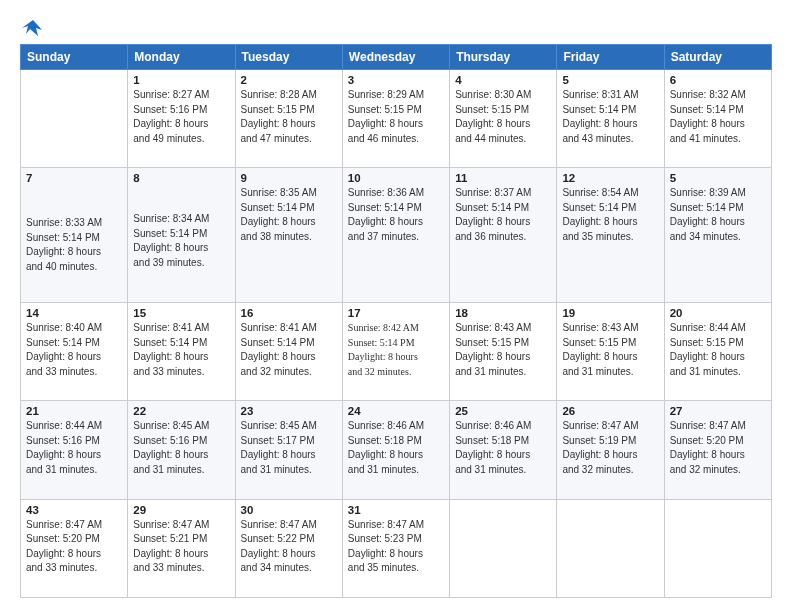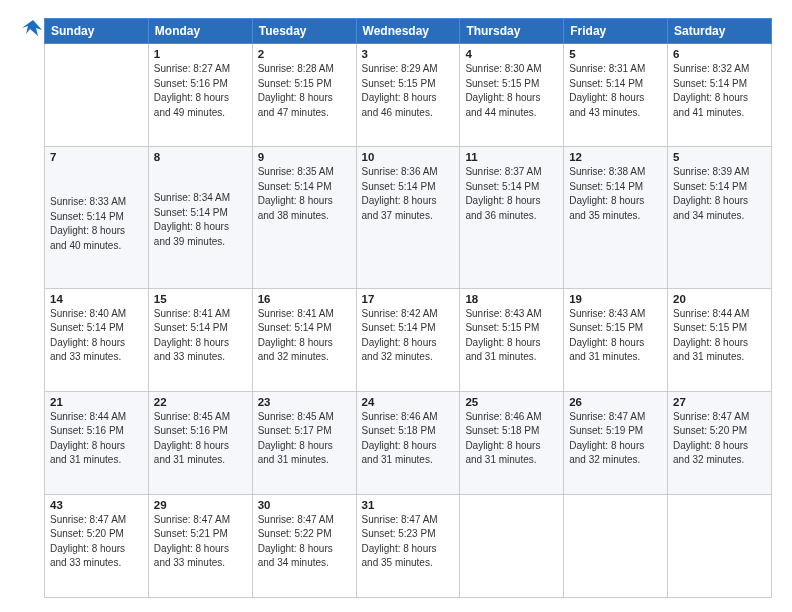--- a/index.html
+++ b/index.html
@@ -8,21 +8,21 @@
       height: 612px;
       font-family: Arial, sans-serif;
       background: #fff;
       overflow: hidden;
     }
     .page {
       width: 792px;
       height: 612px;
       padding: 18px 20px 14px 20px;
       display: flex;
-      flex-direction: row;
+      flex-direction: column;
     }
     .header {
       display: flex;
       justify-content: space-between;
       align-items: flex-start;
       margin-bottom: 10px;
     }
     .logo {
       display: flex;
       align-items: center;
@@ -197,21 +197,21 @@
           </td>
           <td>
             <span class="day-num">11</span>
             <div class="cell-content" style="white-space: pre-line;">Sunrise: 8:37 AM
 Sunset: 5:14 PM
 Daylight: 8 hours
 and 36 minutes.</div>
           </td>
           <td>
             <span class="day-num">12</span>
-            <div class="cell-content" style="white-space: pre-line;">Sunrise: 8:38 AM
+            <div class="cell-content" style="white-space: pre-line;">Sunrise: 8:54 AM
 Sunset: 5:14 PM
 Daylight: 8 hours
 and 35 minutes.</div>
           </td>
           <td>
             <span class="day-num">5</span>
             <div class="cell-content" style="white-space: pre-line;">Sunrise: 8:39 AM
 Sunset: 5:14 PM
 Daylight: 8 hours
 and 34 minutes.</div>
@@ -234,21 +234,21 @@
           </td>
           <td>
             <span class="day-num">16</span>
             <div class="cell-content" style="white-space: pre-line;">Sunrise: 8:41 AM
 Sunset: 5:14 PM
 Daylight: 8 hours
 and 32 minutes.</div>
           </td>
           <td>
             <span class="day-num">17</span>
-            <div class="cell-content" style="white-space: pre-line;">Sunrise: 8:42 AM
+            <div class="cell-content" style="white-space: pre-line; font-family: Liberation Serif, serif;">Sunrise: 8:42 AM
 Sunset: 5:14 PM
 Daylight: 8 hours
 and 32 minutes.</div>
           </td>
           <td>
             <span class="day-num">18</span>
             <div class="cell-content" style="white-space: pre-line;">Sunrise: 8:43 AM
 Sunset: 5:15 PM
 Daylight: 8 hours
 and 31 minutes.</div>

